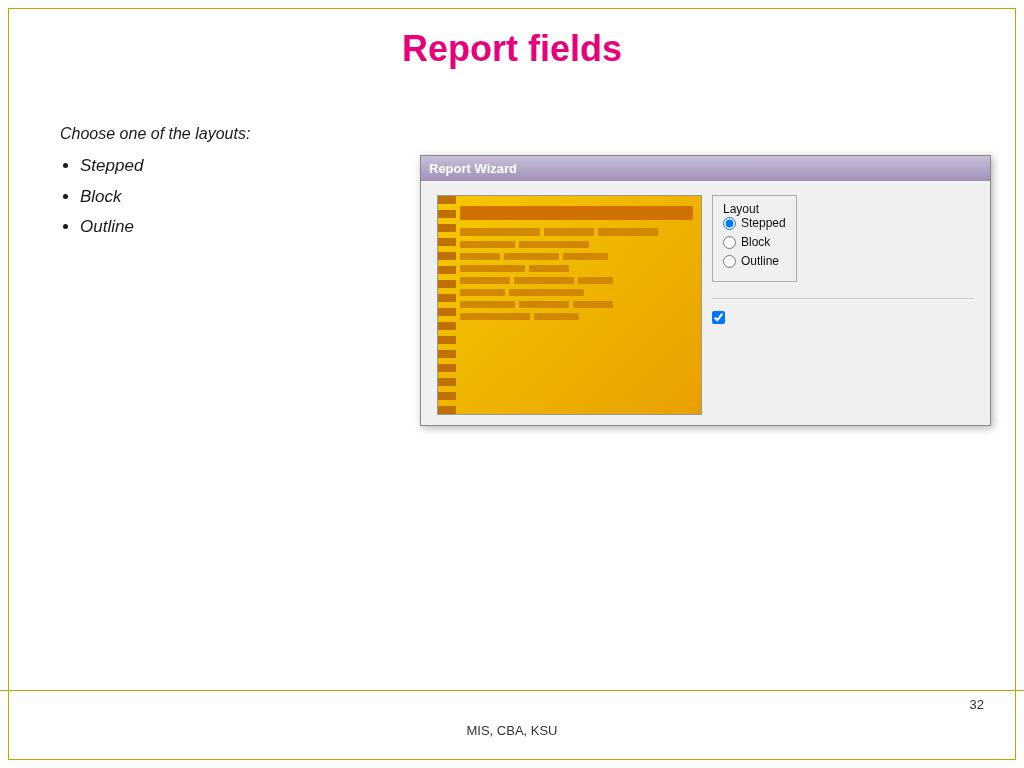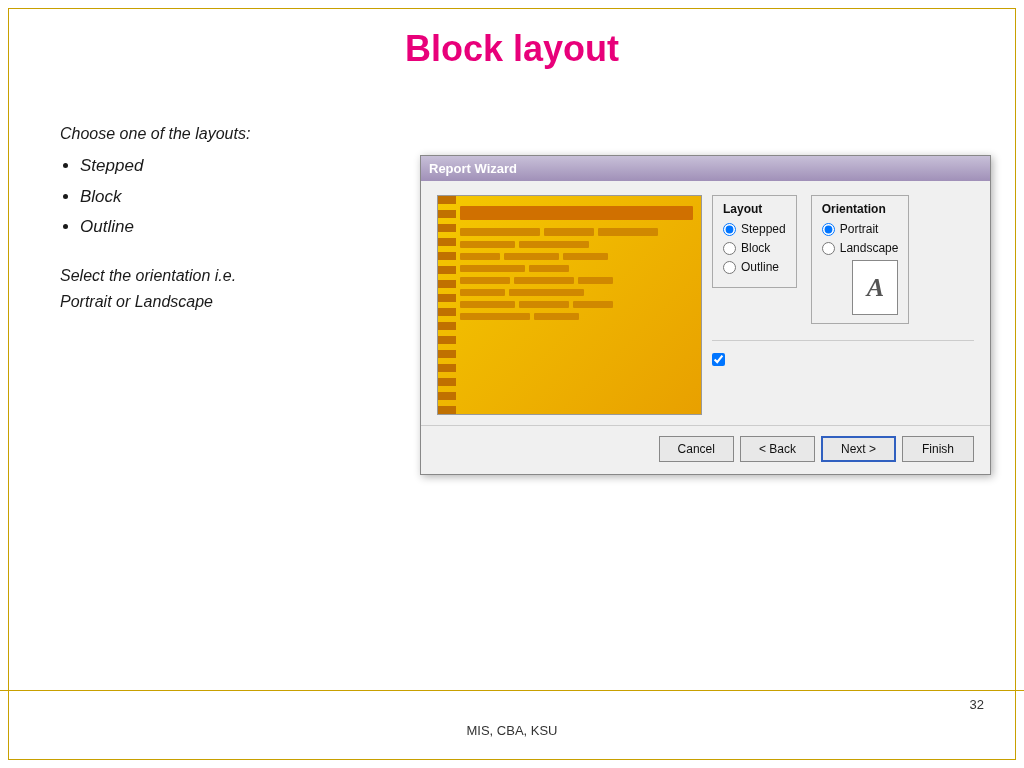--- a/index.html
+++ b/index.html
@@ -167,23 +167,22 @@
     }
 
     .layout-group, .orientation-group {
       border: 1px solid #aaa;
       padding: 6px 10px 8px 10px;
       background: #f0f0f0;
     }
 
     .group-legend {
       font-size: 12px;
-      font-weight: bold;
-      color: #111;
-      margin-bottom: 6px;
+      font-weight: normal;
+      color: #111;
     }
 
     .radio-item {
       display: flex;
       align-items: center;
       gap: 5px;
       margin-bottom: 5px;
       font-size: 12px;
       color: #111;
       cursor: pointer;
@@ -279,30 +278,29 @@
       color: #333;
     }
 
     .underline { text-decoration: underline; }
   </style>
 </head>
 <body>
 
 <div class="slide-border"></div>
 
-<h1 class="slide-title">Block layout</h1>
+<h1 class="slide-title">Report fields</h1>
 
 <div class="left-content">
   <p class="intro">Choose one of the layouts:</p>
   <ul class="bullet-list">
     <li>Stepped</li>
     <li>Block</li>
     <li>Outline</li>
   </ul>
-  <p class="orientation-text">Select the orientation i.e.<br>Portrait or Landscape</p>
 </div>
 
 <div class="dialog">
 
   <div class="dialog-titlebar">
     <span>Report Wizard</span>
   </div>
 
   <div class="dialog-body">
 
@@ -363,48 +361,28 @@
             <label class="radio-item">
               <input type="radio" name="layout" style="">
               <span>Block</span>
             </label>
             <label class="radio-item">
               <input type="radio" name="layout" style="">
               <span>Outline</span>
             </label>
           </div>
 
-          <div class="orientation-group">
-            <div class="group-legend">Orientation</div>
-            <label class="radio-item">
-              <input type="radio" name="orientation" checked="" style="">
-              <span>Portrait</span>
-            </label>
-            <label class="radio-item">
-              <input type="radio" name="orientation" style="">
-              <span>Landscape</span>
-            </label>
-            <div class="landscape-preview">
-              <span class="landscape-preview-letter">A</span>
-            </div>
-          </div>
         </div>
 
         <div class="checkbox-row">
           <input type="checkbox" checked="" style="">
         </div>
       </div>
     </div>
   </div>
 
-  <div class="dialog-footer">
-    <button class="dialog-btn">Cancel</button>
-    <button class="dialog-btn">&lt; Back</button>
-    <button class="dialog-btn primary">Next &gt;</button>
-    <button class="dialog-btn">Finish</button>
-  </div>
 </div>
 
 <div class="slide-footer">
   <br>
   <span>MIS, CBA, KSU</span>
   <span class="page-num">32</span>
 </div>
 
 </body></html>

